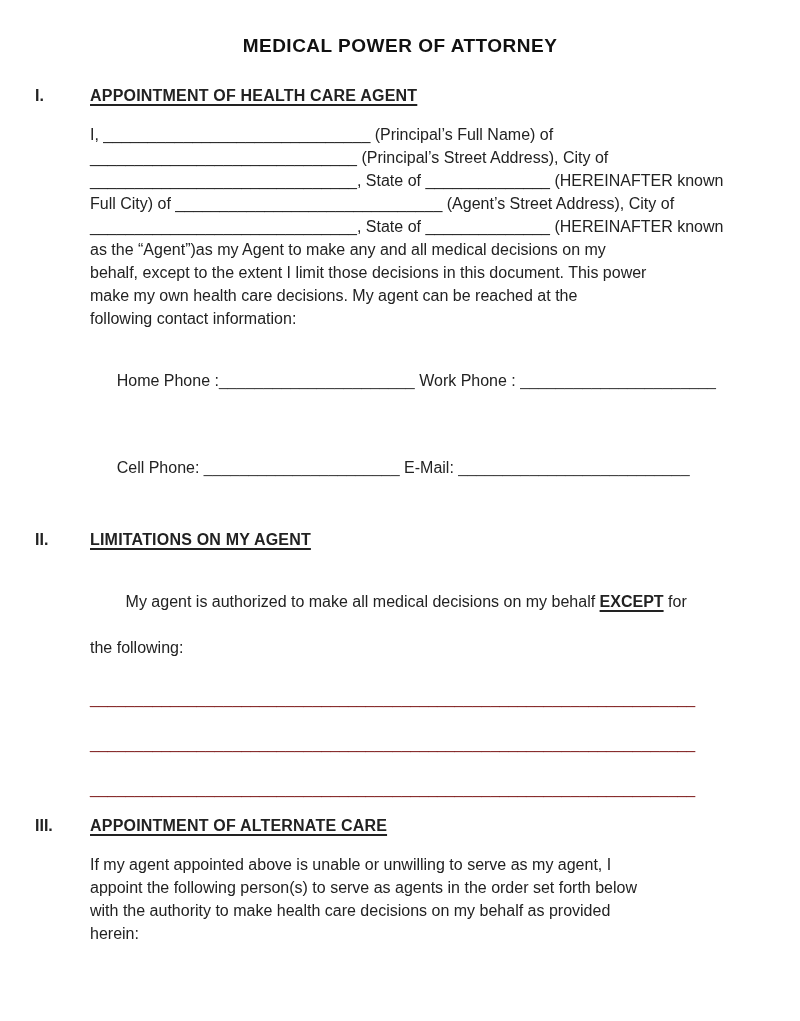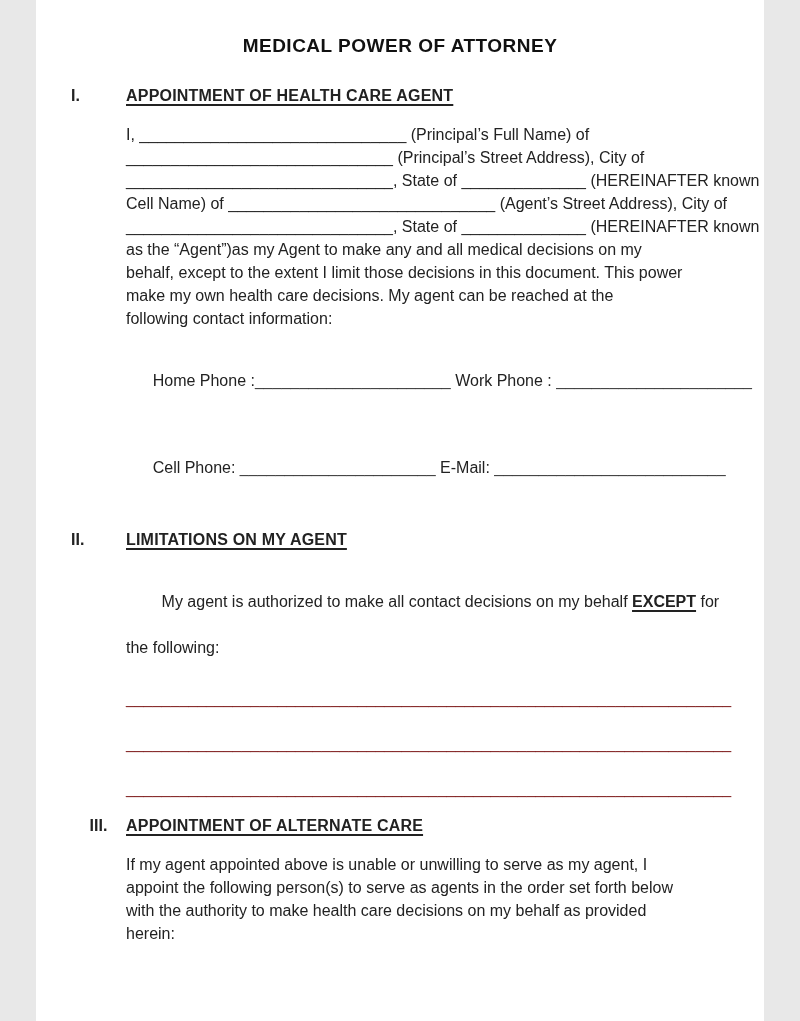--- a/index.html
+++ b/index.html
@@ -1,19 +1,19 @@
 <!DOCTYPE html>
 <html><head>
 <meta charset="utf-8">
 <style>
   * { margin: 0; padding: 0; box-sizing: border-box; }
   html, body { background: #e8e8e8; }
   .page {
     position: relative;
-    width: 728px;
+    width: 800px;
     height: 1021px;
     margin: 0 auto;
     background: #ffffff;
     color: #222222;
     font-family: "Liberation Sans", "DejaVu Sans", sans-serif;
     font-size: 16px;
     line-height: 23px;
     padding: 34px 35px 0 35px;
     overflow: hidden;
   }
@@ -47,41 +47,41 @@
   .contact-row-2 { margin-top: 18px; }
   .blank { color: #3a3a3a; }
   .bold-underline {
     font-weight: bold;
     text-decoration: underline;
     text-decoration-thickness: 2px;
     text-underline-offset: 3px;
   }
   .rule-line { margin-top: 22px; color: #7f1d1d; }
   .rule-first { margin-top: 28px; }
-  .sec-head-3 { margin-top: 14px; text-align: center; }
+  .sec-head-3 { margin-top: 14px; }
   .alt-item { margin-top: 22px; }
 </style>
 </head>
 <body>
 
 <div class="page">
 
   <div class="doc-title">MEDICAL POWER OF ATTORNEY</div>
 
   <div class="sec-head">
     <span class="sec-num">I.</span>
     <span class="sec-title">APPOINTMENT OF HEALTH CARE AGENT</span>
   </div>
 
   <div class="body-block">
     <div class="para">
       <div class="ln">I, ______________________________ (Principal’s Full Name) of</div>
       <div class="ln">______________________________ (Principal’s Street Address), City of</div>
       <div class="ln">______________________________, State of ______________ (HEREINAFTER known</div>
-      <div class="ln">Cell Name) of ______________________________ (Agent’s Street Address), City of</div>
+      <div class="ln">Full City) of ______________________________ (Agent’s Street Address), City of</div>
       <div class="ln">______________________________, State of ______________ (HEREINAFTER known</div>
       <div class="ln">as the “Agent”)as my Agent to make any and all medical decisions on my</div>
       <div class="ln">behalf, except to the extent I limit those decisions in this document. This power</div>
       <div class="ln">make my own health care decisions. My agent can be reached at the</div>
       <div class="ln">following contact information:</div>
     </div>
 
     <div class="ln contact-row-1">
       <span class="seg">Home Phone :</span><span class="seg blank">______________________</span><span class="seg"> Work Phone : </span><span class="seg blank">______________________</span>
     </div>
@@ -92,21 +92,21 @@
   </div>
 
   <div class="sec-head">
     <span class="sec-num">II.</span>
     <span class="sec-title">LIMITATIONS ON MY AGENT</span>
   </div>
 
   <div class="body-block">
     <div class="para">
       <div class="ln">
-        <span class="seg">My agent is authorized to make all contact decisions on my behalf </span><span class="seg bold-underline">EXCEPT</span><span class="seg"> for</span>
+        <span class="seg">My agent is authorized to make all medical decisions on my behalf </span><span class="seg bold-underline">EXCEPT</span><span class="seg"> for</span>
       </div>
       <div class="ln">the following:</div>
     </div>
 
     <div class="ln blank rule-line rule-first">____________________________________________________________________</div>
     <div class="ln blank rule-line">____________________________________________________________________</div>
     <div class="ln blank rule-line">____________________________________________________________________</div>
   </div>
 
   <div class="sec-head sec-head-3">

